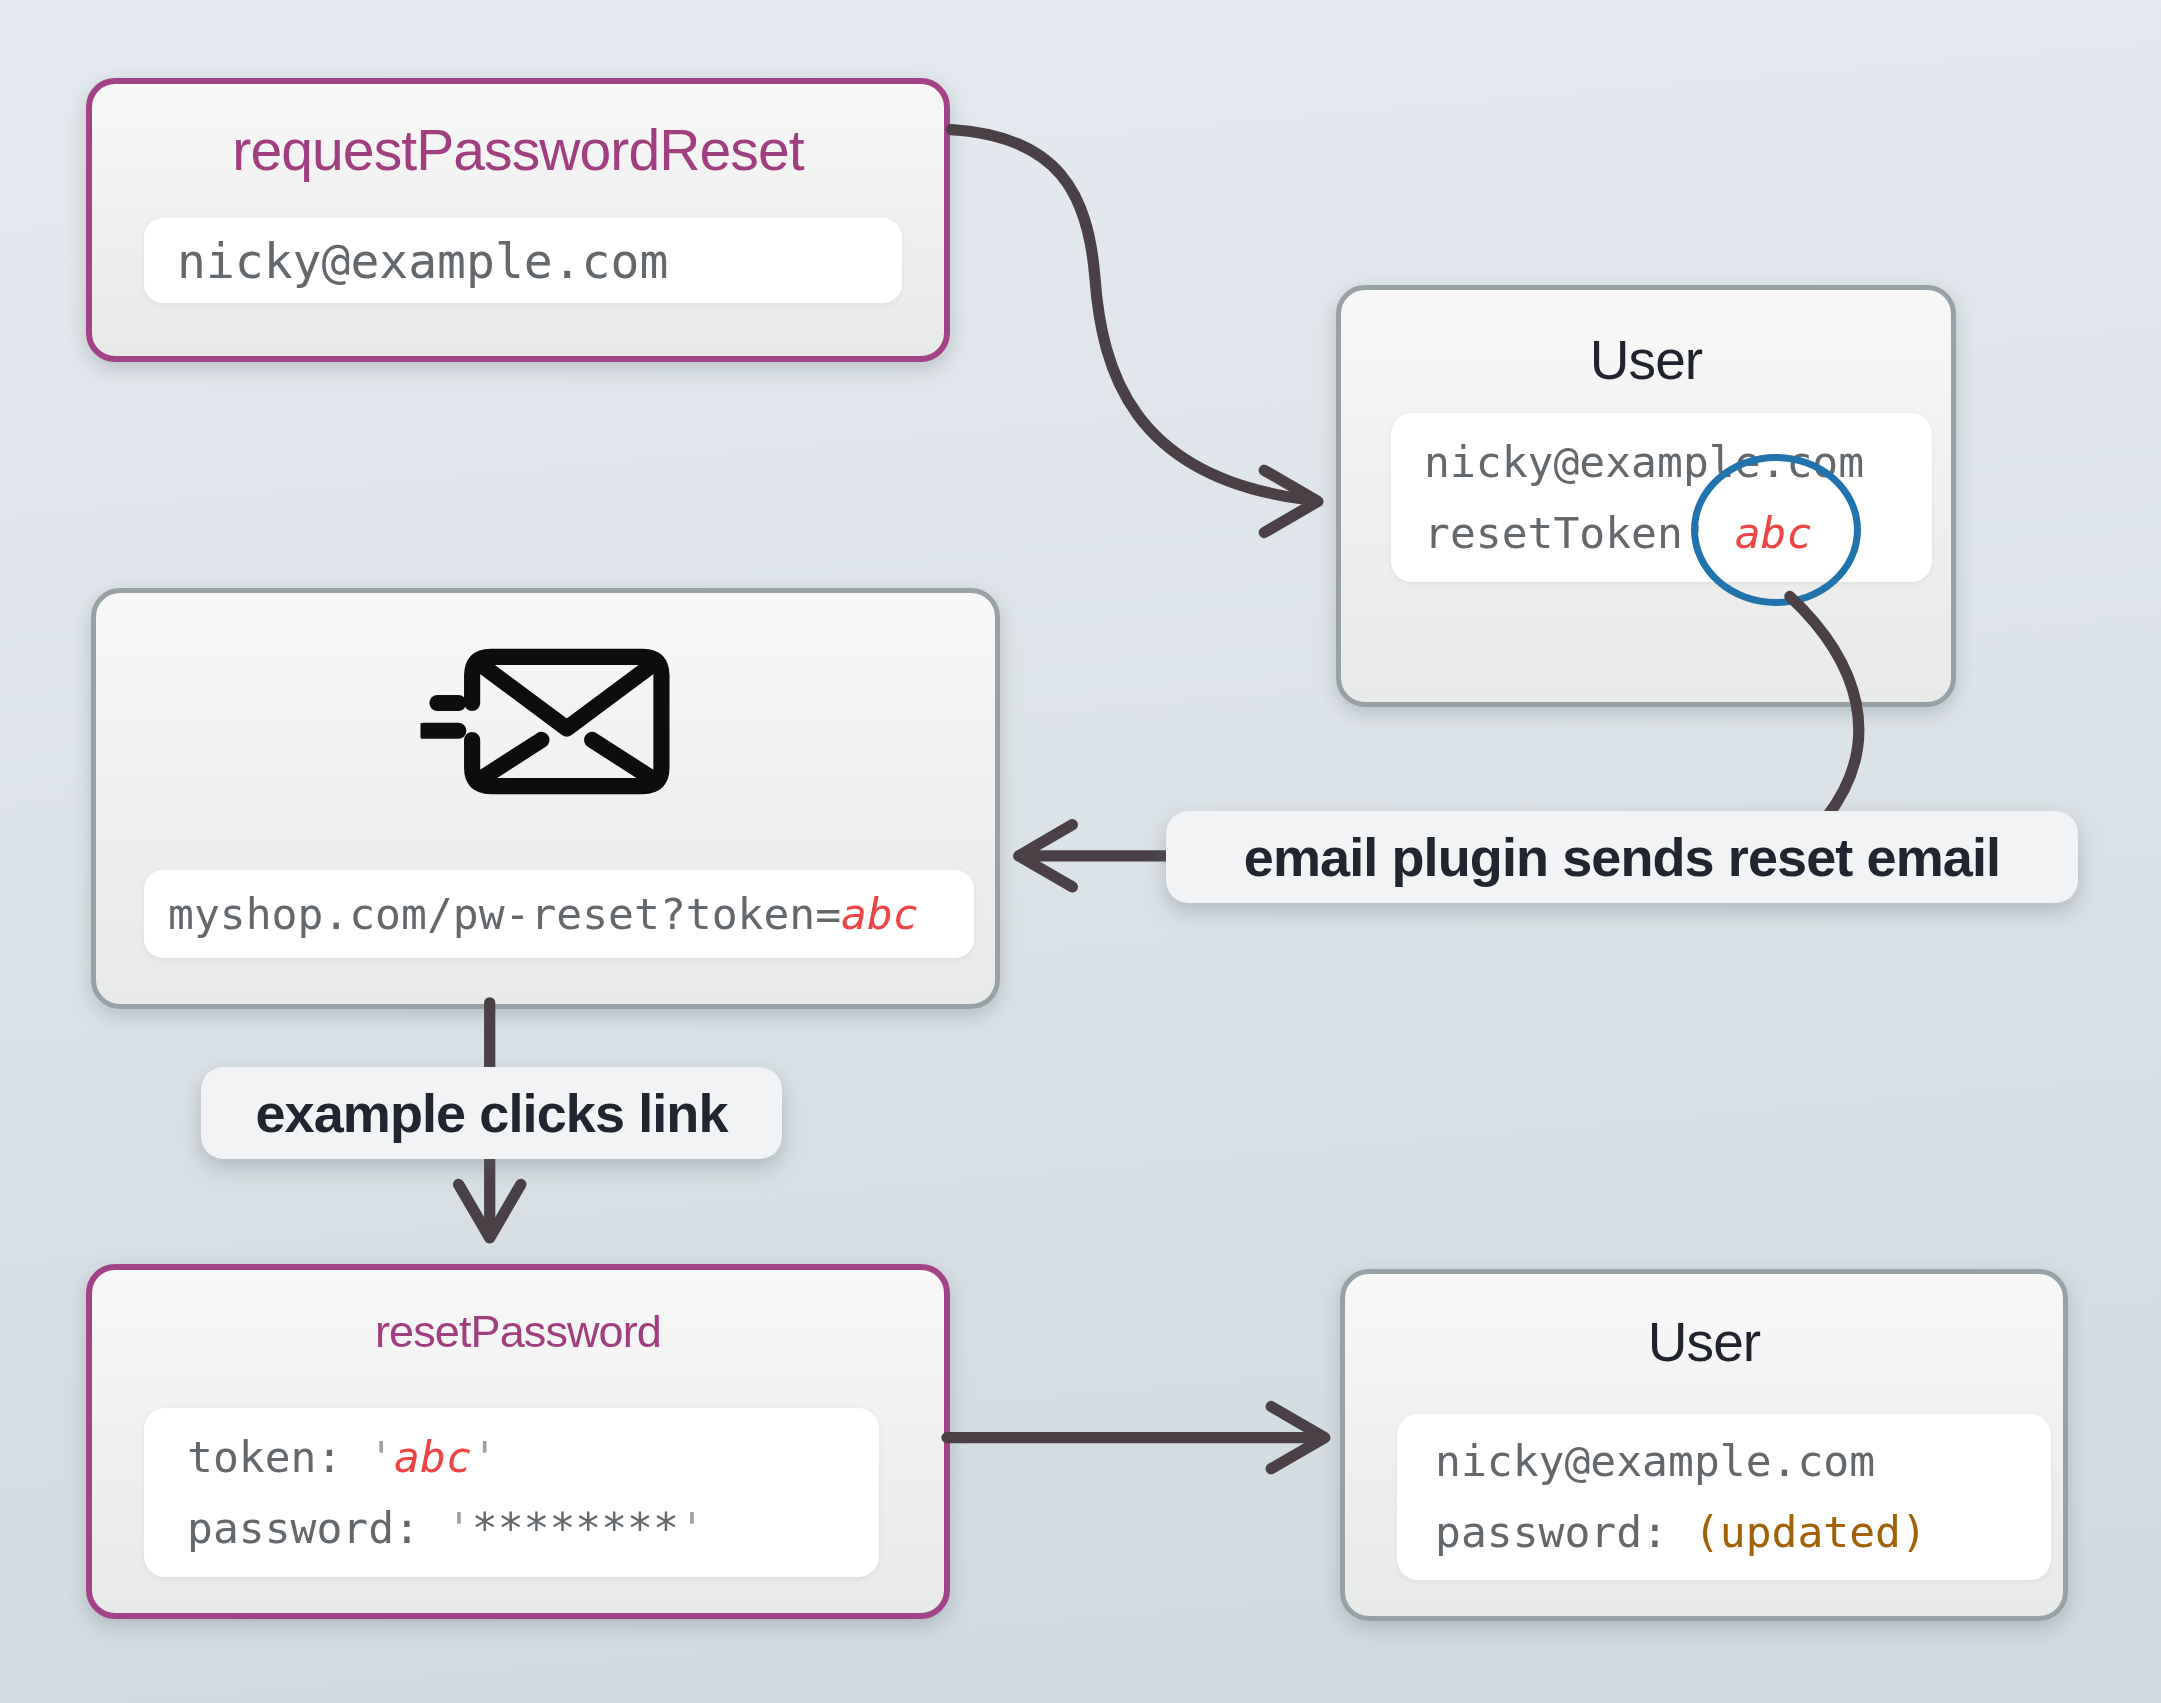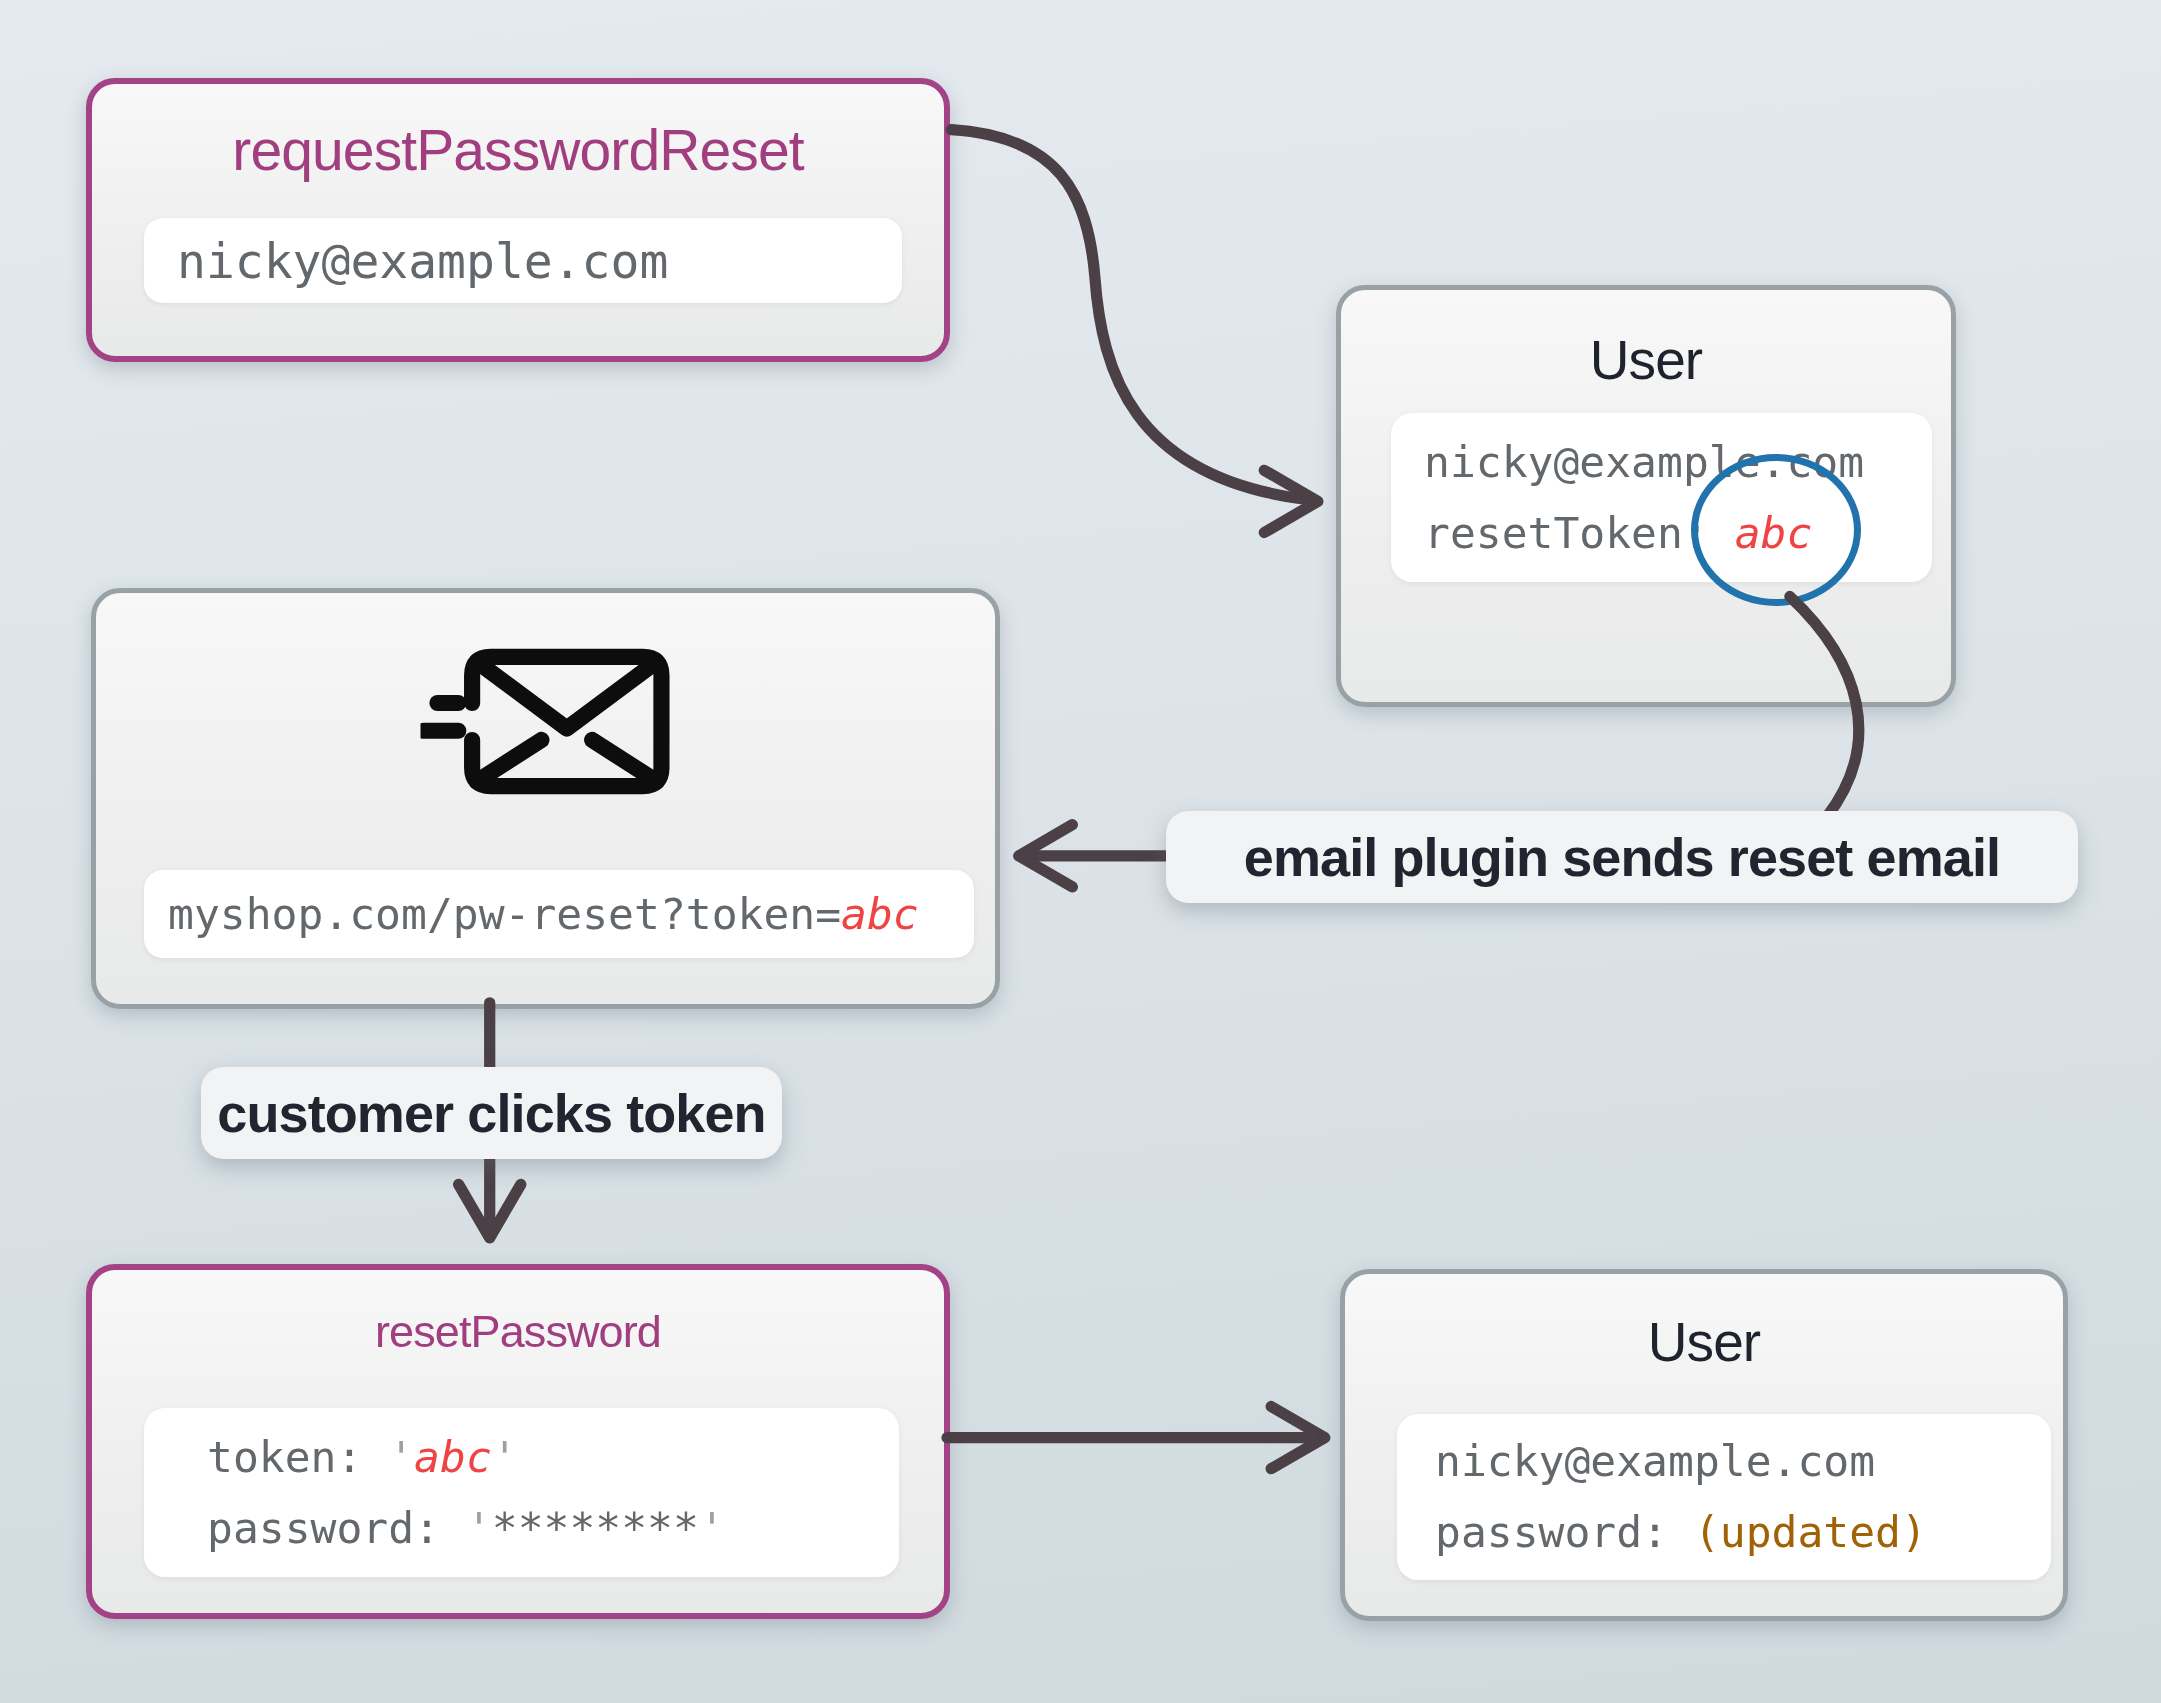--- a/index.html
+++ b/index.html
@@ -107,21 +107,21 @@
         <path d="M 1 38 H 16"></path>
       </svg>
     </div>
     <div class="field" style="left:48px;top:277px;width:806px;height:88px;padding-left:24px;">
       <span class="code-line"><span class="c-gray">myshop.com/pw-reset?token=</span><span class="c-blue">abc</span></span>
     </div>
   </div>
 
   <div class="node purple" style="left:86px;top:1264px;width:852px;height:343px;">
     <div class="node-title purple-text" style="font-size:45px;margin-top:36px;">resetPassword</div>
-    <div class="panel" style="left:52px;top:138px;width:692px;height:169px;padding-left:63px;">
+    <div class="panel" style="left:52px;top:138px;width:692px;height:169px;padding-left:43px;">
       <div class="code-line"><span class="c-gray">token: </span><span class="c-quote">'</span><span class="c-blue">abc</span><span class="c-quote">'</span></div>
       <div class="code-line"><span class="c-gray">password: </span><span class="c-quote">'</span><span class="c-gray">********</span><span class="c-quote">'</span></div>
     </div>
   </div>
 
   <div class="node gray" style="left:1340px;top:1269px;width:718px;height:342px;">
     <div class="node-title" style="font-size:55px;margin-top:36px;">User</div>
     <div class="panel" style="left:52px;top:140px;width:616px;height:166px;padding-left:38px;">
       <div class="code-line"><span class="c-gray">nicky@example.com</span></div>
       <div class="code-line"><span class="c-gray">password: </span><span class="c-green">(updated)</span></div>
@@ -139,16 +139,16 @@
     <path d="M 1240 954 L 1178 990 L 1240 1026"></path>
 
     <path d="M 566 1160 L 566 1420"></path>
     <path d="M 530 1370 L 566 1432 L 602 1370"></path>
 
     <path d="M 1095 1663 L 1512 1663"></path>
     <path d="M 1470 1627 L 1532 1663 L 1470 1699"></path>
   </svg>
 
   <div class="edge-label" style="left:1166px;top:811px;width:912px;height:92px;">email plugin sends reset email</div>
-  <div class="edge-label" style="left:201px;top:1067px;width:581px;height:92px;">customer clicks token</div>
+  <div class="edge-label" style="left:201px;top:1067px;width:581px;height:92px;">example clicks link</div>
 
 </div>
 
 
 </body></html>

